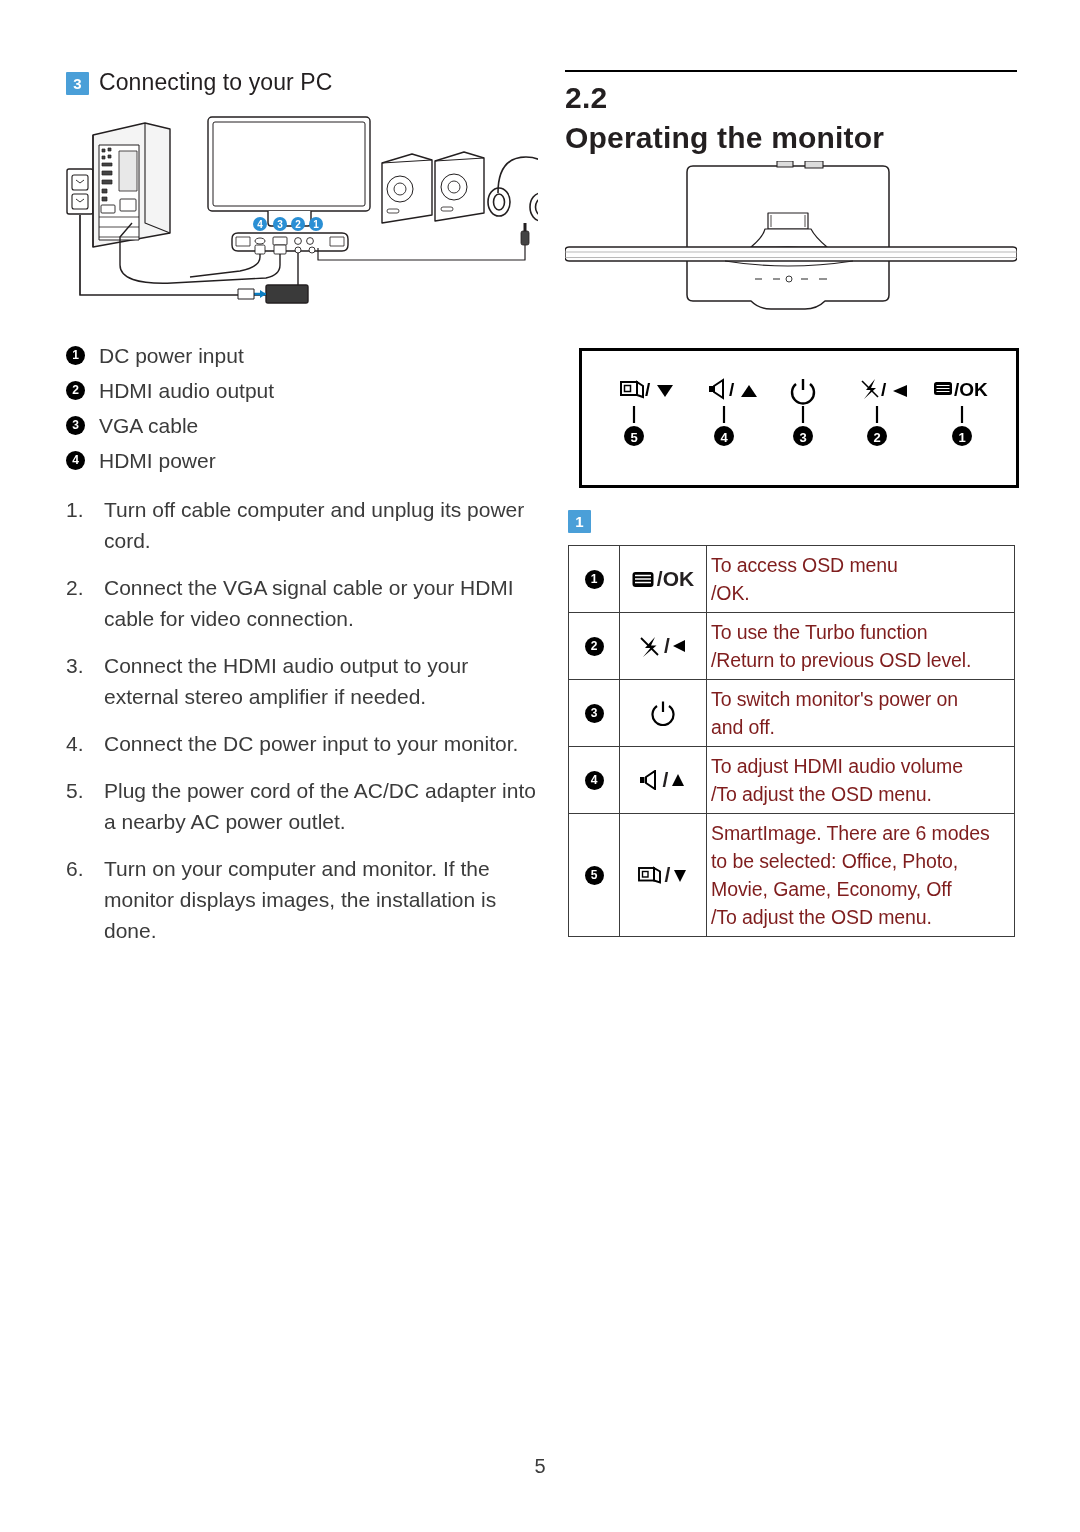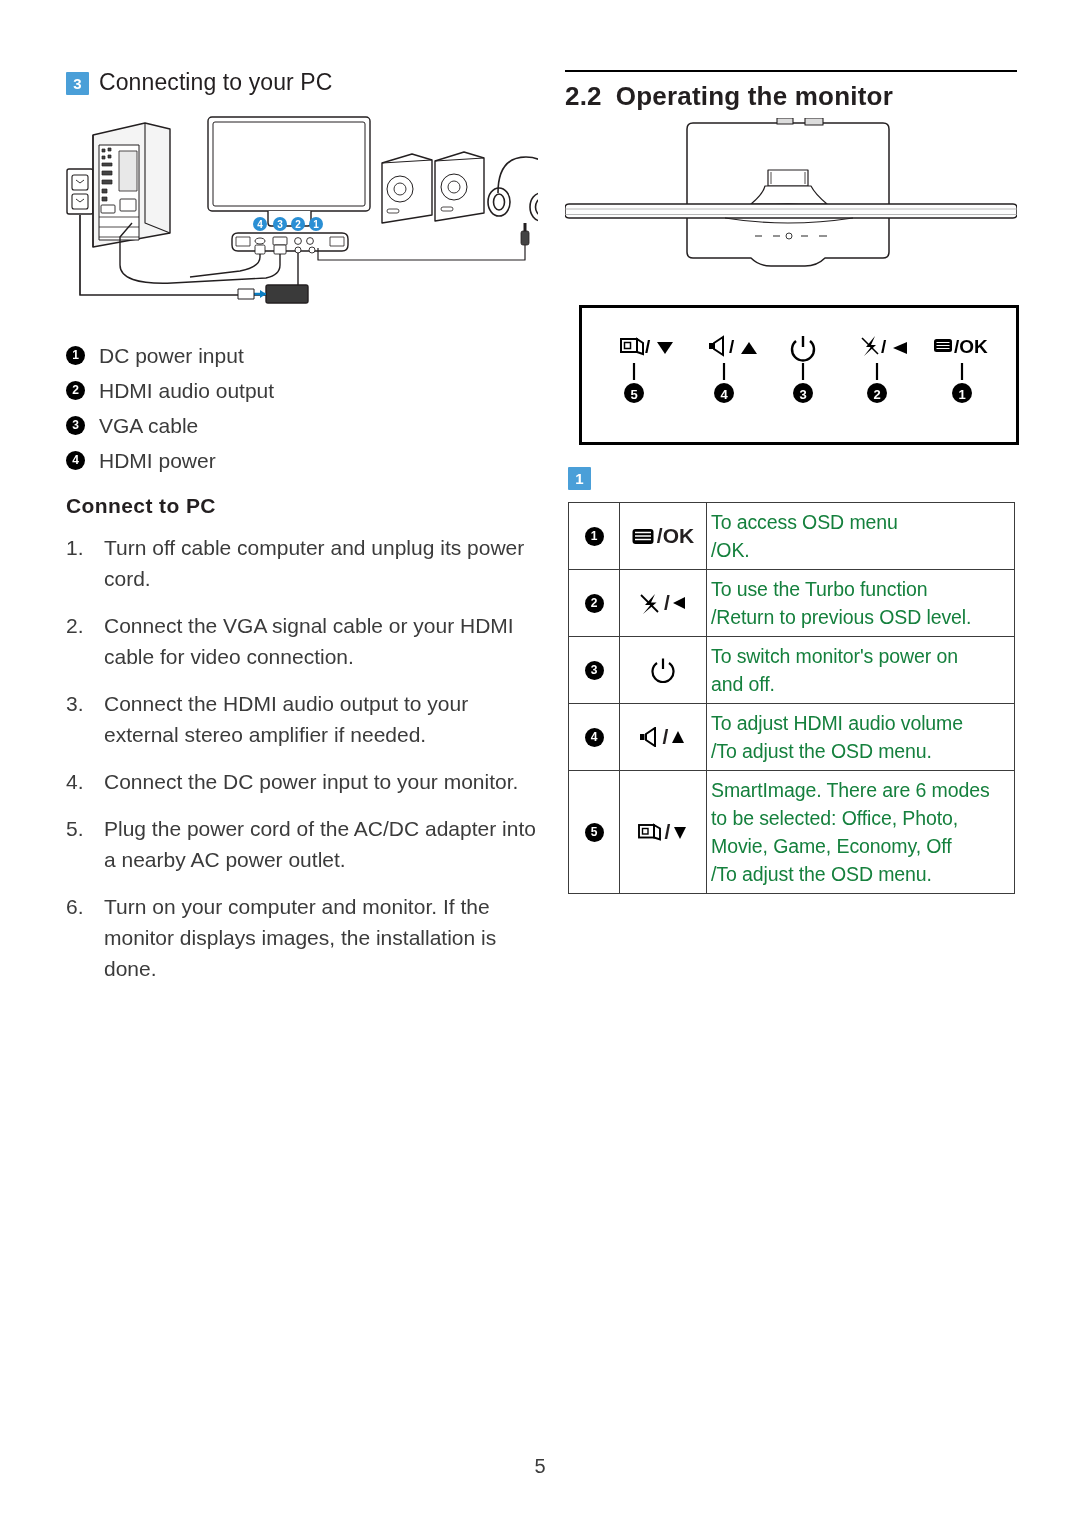--- a/index.html
+++ b/index.html
@@ -125,26 +125,27 @@
     top: 70px;
     width: 452px;
   }
 
   #section-rule {
     border-top: 2.5px solid #000;
     width: 452px;
     margin-bottom: 9px;
   }
   #section-heading {
-    font-size: 26px;
+    font-size: 30px;
     font-weight: bold;
     letter-spacing: .2px;
     margin: 0;
     display: flex;
-    gap: 14px;
+    gap: 6px;
+    flex-direction: column;
   }
 
   #monitor-figure {
     width: 452px;
     height: 175px;
     margin-top: 6px;
   }
 
   #controls-figure {
     width: 440px;
@@ -180,21 +181,21 @@
   }
   #ctrl-table td.c-icon {
     width: 82px;
     text-align: center;
     padding: 4px 2px;
   }
   #ctrl-table td.c-desc {
     padding: 5px 0 5px 4px;
     font-size: 19.5px;
     line-height: 28px;
-    color: #15803d;
+    color: #7f1d1d;
     letter-spacing: -.1px;
     margin-left: 36px;
   }
   #ctrl-table td.c-desc .l2 { display: block; }
 
   .icon-row {
     display: flex;
     align-items: center;
     justify-content: center;
     gap: 2px;
@@ -356,21 +357,20 @@
       <li>
         <span class="dot-badge">3</span>
         <span>VGA cable</span>
       </li>
       <li>
         <span class="dot-badge">4</span>
         <span>HDMI power</span>
       </li>
     </ul>
 
-    <h3 id="connect-to-pc-title">Connect to PC</h3>
 
     <ol id="steps">
       <li>
         <span class="num">1.</span>
         <span class="txt">Turn off cable computer and unplug its power cord.</span>
       </li>
       <li>
         <span class="num">2.</span>
         <span class="txt">Connect the VGA signal cable or your HDMI cable for video connection.</span>
       </li>

